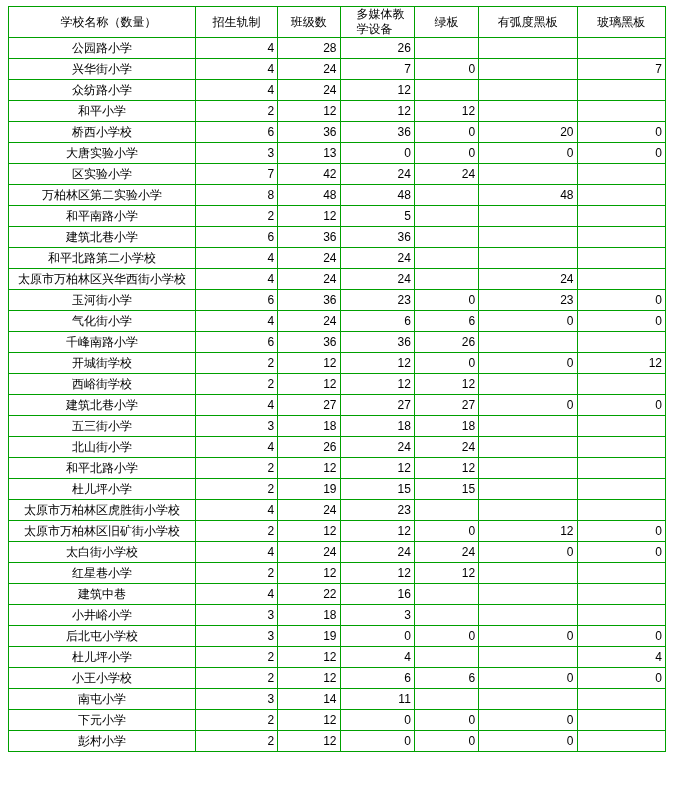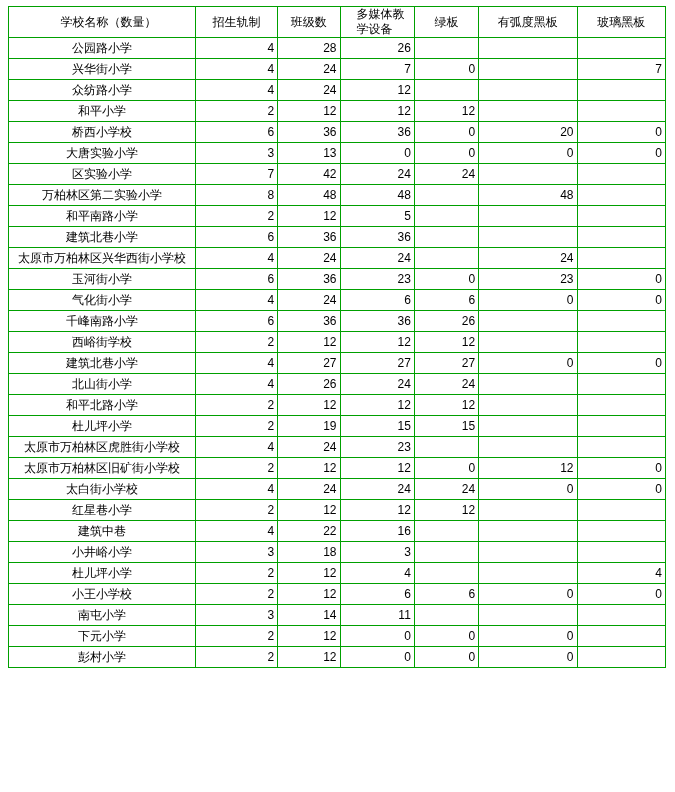--- a/index.html
+++ b/index.html
@@ -180,20 +180,29 @@
         <tr>
           <td class="name">建筑北巷小学</td>
           <td class="num">6</td>
           <td class="num">36</td>
           <td class="num">36</td>
           <td class="blank"></td>
           <td class="blank"></td>
           <td class="blank"></td>
         </tr>
         <tr>
+          <td class="name">和平北路第二小学校</td>
+          <td class="num">4</td>
+          <td class="num">24</td>
+          <td class="num">24</td>
+          <td class="blank"></td>
+          <td class="blank"></td>
+          <td class="blank"></td>
+        </tr>
+        <tr>
           <td class="name">太原市万柏林区兴华西街小学校</td>
           <td class="num">4</td>
           <td class="num">24</td>
           <td class="num">24</td>
           <td class="blank"></td>
           <td class="num">24</td>
           <td class="blank"></td>
         </tr>
         <tr>
           <td class="name">玉河街小学</td>
@@ -214,40 +223,58 @@
           <td class="num">0</td>
         </tr>
         <tr>
           <td class="name">千峰南路小学</td>
           <td class="num">6</td>
           <td class="num">36</td>
           <td class="num">36</td>
           <td class="num">26</td>
           <td class="blank"></td>
           <td class="blank"></td>
+        </tr>
+        <tr>
+          <td class="name">开城街学校</td>
+          <td class="num">2</td>
+          <td class="num">12</td>
+          <td class="num">12</td>
+          <td class="num">0</td>
+          <td class="num">0</td>
+          <td class="num">12</td>
         </tr>
         <tr>
           <td class="name">西峪街学校</td>
           <td class="num">2</td>
           <td class="num">12</td>
           <td class="num">12</td>
           <td class="num">12</td>
           <td class="blank"></td>
           <td class="blank"></td>
         </tr>
         <tr>
           <td class="name">建筑北巷小学</td>
           <td class="num">4</td>
           <td class="num">27</td>
           <td class="num">27</td>
           <td class="num">27</td>
           <td class="num">0</td>
           <td class="num">0</td>
         </tr>
         <tr>
+          <td class="name">五三街小学</td>
+          <td class="num">3</td>
+          <td class="num">18</td>
+          <td class="num">18</td>
+          <td class="num">18</td>
+          <td class="blank"></td>
+          <td class="blank"></td>
+        </tr>
+        <tr>
           <td class="name">北山街小学</td>
           <td class="num">4</td>
           <td class="num">26</td>
           <td class="num">24</td>
           <td class="num">24</td>
           <td class="blank"></td>
           <td class="blank"></td>
         </tr>
         <tr>
           <td class="name">和平北路小学</td>
@@ -313,20 +340,29 @@
           <td class="blank"></td>
         </tr>
         <tr>
           <td class="name">小井峪小学</td>
           <td class="num">3</td>
           <td class="num">18</td>
           <td class="num">3</td>
           <td class="blank"></td>
           <td class="blank"></td>
           <td class="blank"></td>
+        </tr>
+        <tr>
+          <td class="name">后北屯小学校</td>
+          <td class="num">3</td>
+          <td class="num">19</td>
+          <td class="num">0</td>
+          <td class="num">0</td>
+          <td class="num">0</td>
+          <td class="num">0</td>
         </tr>
         <tr>
           <td class="name">杜儿坪小学</td>
           <td class="num">2</td>
           <td class="num">12</td>
           <td class="num">4</td>
           <td class="blank"></td>
           <td class="blank"></td>
           <td class="num">4</td>
         </tr>

